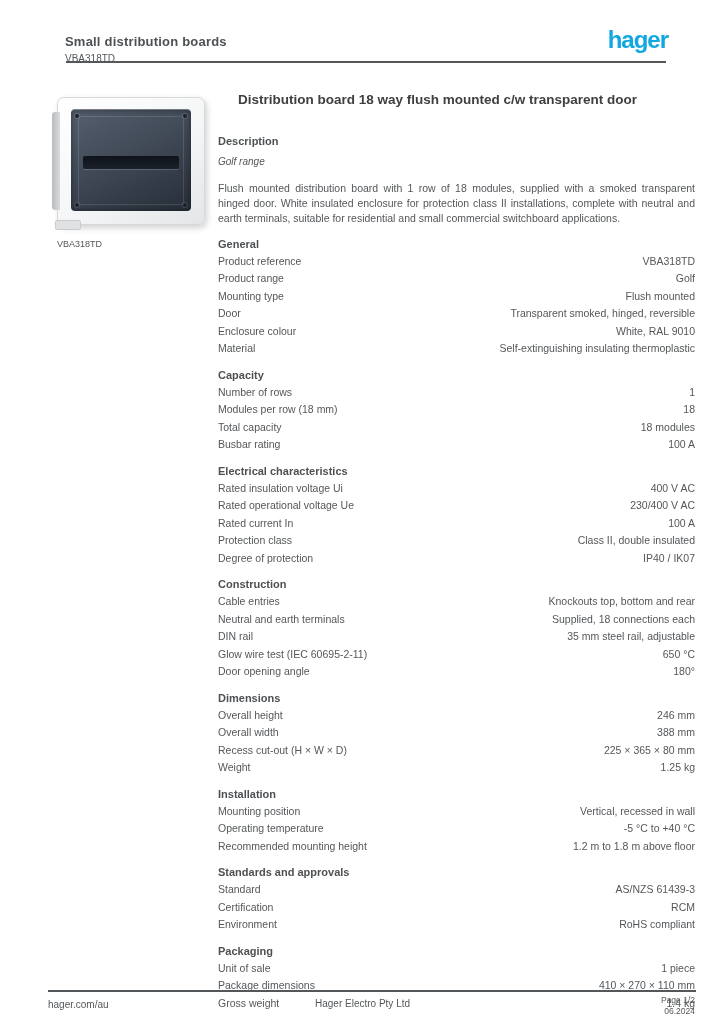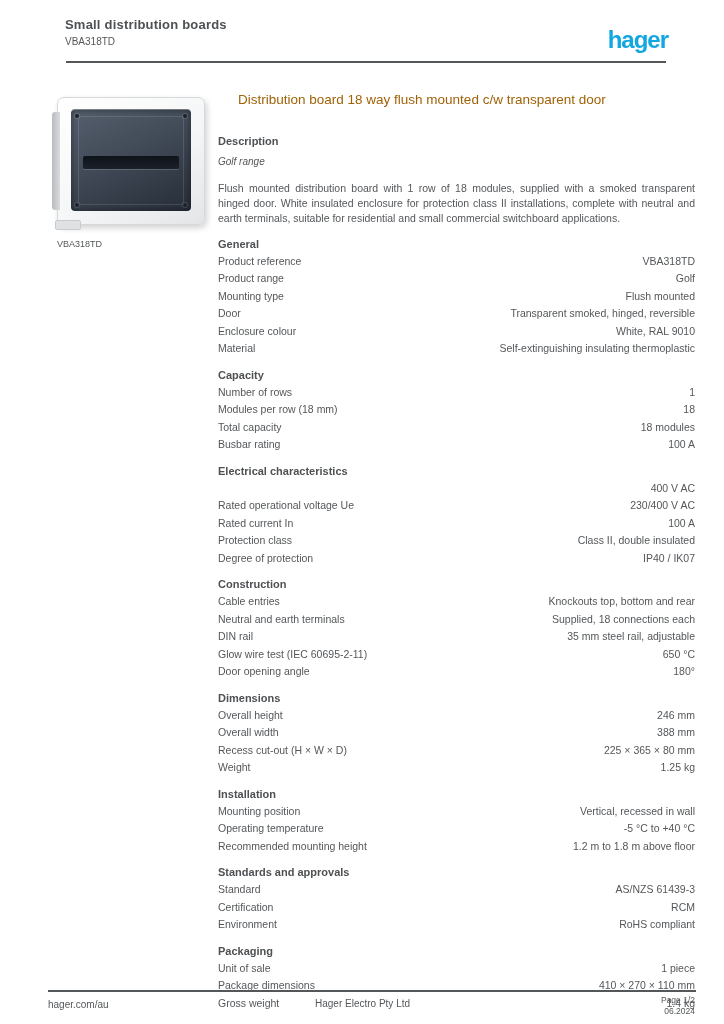--- a/index.html
+++ b/index.html
@@ -4,21 +4,21 @@
 <style>
   * { margin:0; padding:0; box-sizing:border-box; }
   html,body { background:#e9e9e9; }
   .page {
     position:relative; width:724px; height:1024px; margin:0 auto;
     background:#ffffff; overflow:hidden;
     font-family:"Liberation Sans", sans-serif;
     color:#54575a;
   }
   
-  .hdr-title { position:absolute; left:65px; top:17px; width:420px; }
+  .hdr-title { position:absolute; left:65px; top:34px; width:420px; }
   .hdr-title .t1 { font-size:13px; font-weight:bold; color:#4e5154; letter-spacing:.2px; }
   .hdr-title .t2 { font-size:10px; color:#54575a; margin-top:4px; }
   .hager-logo {
     position:absolute; top:26px; right:56px;
     font-size:24px; font-weight:800; color:#12a7e0;
     letter-spacing:-1px; font-style:normal;
   }
   .hdr-rule { position:absolute; left:66px; top:61px; width:600px; height:2px; background:#54575a; }
 
   
@@ -53,21 +53,21 @@
     border-radius:2px; box-shadow:0 1px 0 rgba(255,255,255,.18);
   }
   .door .screw { position:absolute; width:4px; height:4px; border-radius:50%;
     background:#1c222c; box-shadow:0 0 0 1px rgba(255,255,255,.12); }
   .screw.tl{left:4px;top:4px;} .screw.tr{right:4px;top:4px;}
   .screw.bl{left:4px;bottom:4px;} .screw.br{right:4px;bottom:4px;}
   .fig-caption { margin-top:14px; font-size:9px; color:#54575a; }
 
   
   .main { position:absolute; left:218px; top:92px; width:477px; }
-  .prod-title { font-size:13.5px; font-weight:normal; color:#a16207; line-height:1.25;padding-left:20px; }
+  .prod-title { font-size:13.5px; font-weight:bold; color:#404040; line-height:1.25;padding-left:20px; }
   .desc-head { margin-top:26px; font-size:11px; font-weight:bold; color:#4e5154; }
   .desc-note { margin-top:9px; font-size:10px; font-style:italic; }
   .desc-text { margin-top:14px; font-size:10.5px; line-height:1.45; text-align:justify; }
 
   .spec-section-heading {
     margin:11px 0 3px; font-size:11px; font-weight:bold; color:#4e5154;
   }
   .spec-row {
     display:flex; justify-content:space-between; align-items:baseline;
     padding:2.2px 0; font-size:10.5px; line-height:1.25;
@@ -151,20 +151,21 @@
         <div class="spec-row">
           <div class="spec-label">Total capacity</div>
           <div class="spec-value">18 modules</div>
         </div>
         <div class="spec-row">
           <div class="spec-label">Busbar rating</div>
           <div class="spec-value">100 A</div>
         </div>
         <div class="spec-section-heading">Electrical characteristics</div>
         <div class="spec-row">
+          <div class="spec-label">Rated insulation voltage Ui</div>
           <div class="spec-value">400 V AC</div>
         </div>
         <div class="spec-row">
           <div class="spec-label">Rated operational voltage Ue</div>
           <div class="spec-value">230/400 V AC</div>
         </div>
         <div class="spec-row">
           <div class="spec-label">Rated current In</div>
           <div class="spec-value">100 A</div>
         </div>

